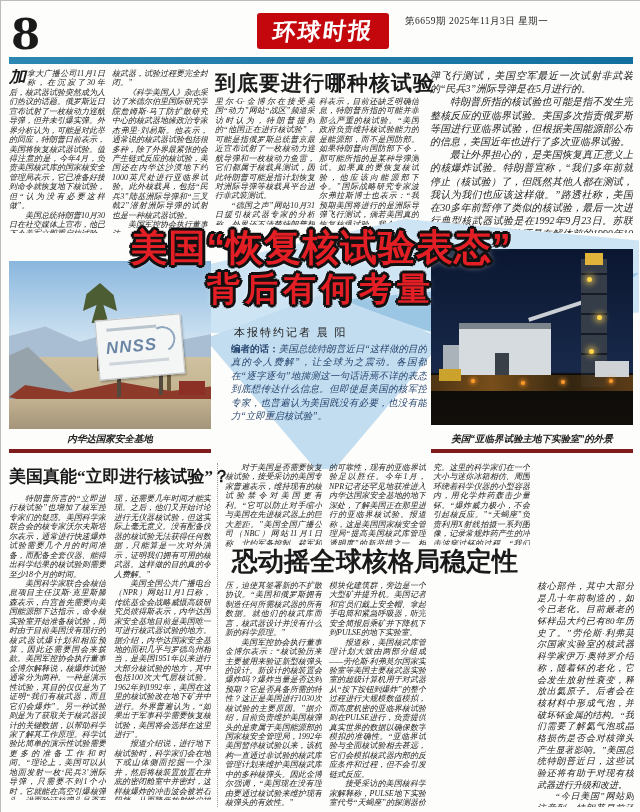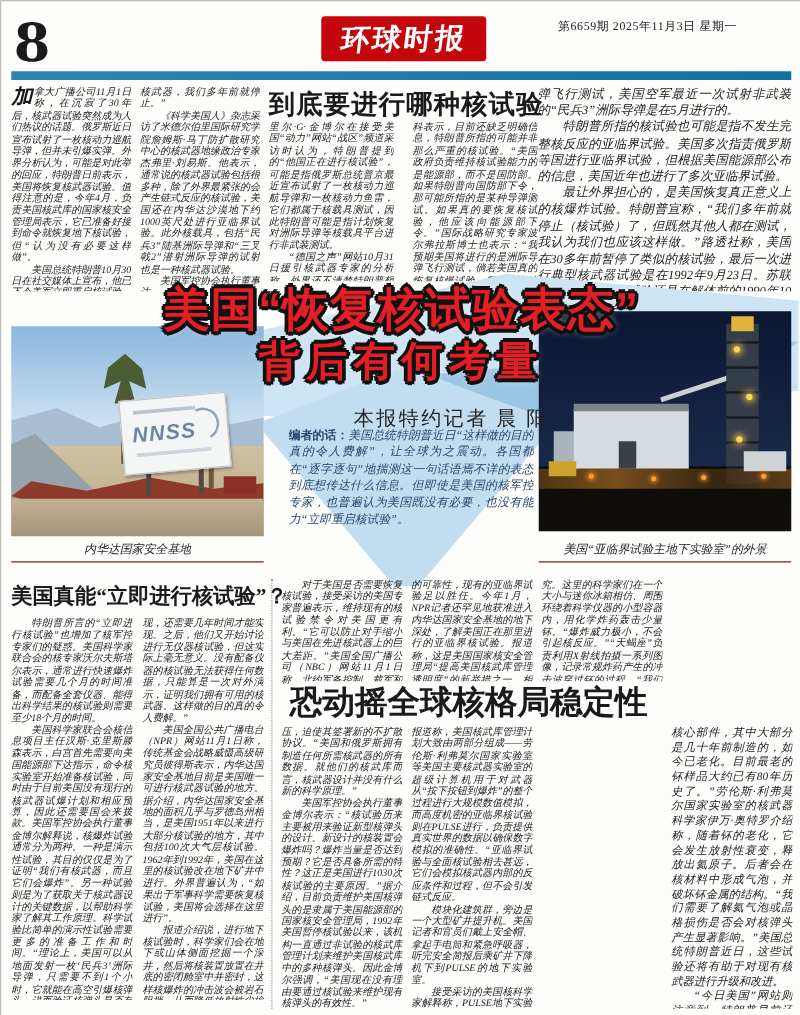--- a/index.html
+++ b/index.html
@@ -11,70 +11,70 @@
   
   .hdr{position:absolute;top:12px;left:0;right:0;height:42px;}
   .hdr-left{position:absolute;left:2px;bottom:2px;display:flex;align-items:flex-end;}
   .pageno{font-size:42px;font-weight:bold;line-height:.85;font-family:"DejaVu Serif",serif;}
   .secname{font-size:21px;font-weight:bold;margin-left:4px;letter-spacing:2px;
            font-family:"Liberation Sans",sans-serif;}
   .masthead{position:absolute;left:248px;top:0;width:132px;height:36px;background:#c3070c;
             display:flex;align-items:center;justify-content:center;border-radius:3px;}
   .masthead span{color:#fff;font-size:23px;font-weight:bold;letter-spacing:2px;
                  transform:skewX(-8deg) rotate(-1deg);font-family:"Liberation Serif",serif;}
-  .hdr-right{position:absolute;right:2px;top:2px;text-align:center;width:226px;}
+  .hdr-right{position:absolute;right:2px;top:2px;text-align:left;width:226px;}
   .issue{font-size:9.5px;color:#222;letter-spacing:.5px;margin-bottom:4px;}
   .staff{font-size:9px;color:#444;}
 
   .tealbar{position:absolute;top:56px;left:0;right:0;height:7px;
            background:linear-gradient(90deg,#2c87b2,#136f9e);}
 
   
   .col{font-size:8px;line-height:1.18;text-align:justify;overflow:hidden;}
   .col p{margin:0;text-indent:2em;font-style:italic;}
   .flush p:first-child{text-indent:0;}
   .dropcap p:first-child::first-letter{font-size:17px;font-weight:bold;float:left;
         line-height:.95;margin:0 1px 0 0;}
   .dropcap p:first-child{text-indent:0;}
 
   
   .top-art{position:absolute;top:68px;left:0;right:0;height:164px;display:flex;gap:7px;}
   .t-c1,.t-c2{width:96px;flex:none;}
   .t-mid{width:208px;flex:none;}
   .t-mid h1{margin:0 0 0 0;font-size:21px;letter-spacing:1px;text-align:center;
             font-weight:bold;white-space:nowrap;}
-  .t-mid-cols{display:flex;gap:15px;height:128px;}
+  .t-mid-cols{display:flex;gap:4px;height:128px;}
   .t-c3,.t-c4{width:100px;flex:none;}
   .t-c5{flex:1;font-size:10px;line-height:1.32;}
 
   
   .feature{position:absolute;top:232px;left:0;right:0;height:230px;}
   .shape{position:absolute;z-index:0;}
   .sh1{left:110px;top:-14px;width:520px;height:120px;background:#cde4f4;
        clip-path:polygon(0 55%,55% 0,100% 18%,100% 78%,40% 100%,6% 92%);}
   .sh2{left:330px;top:40px;width:300px;height:90px;background:#8fbede;
        clip-path:polygon(0 30%,100% 0,60% 100%);opacity:.8;}
   .sh3{left:196px;top:60px;width:240px;height:176px;background:#c3ddf0;
        clip-path:polygon(50% 0,100% 26%,54% 100%,46% 100%,0 26%);}
   .feat-hl{position:absolute;z-index:3;left:0;right:0;text-align:center;
            font-family:"Liberation Sans","DejaVu Sans",sans-serif;font-weight:900;color:#e31e25;
            text-shadow:-2px -2px 0 #111,2px -2px 0 #111,-2px 2px 0 #111,2px 2px 0 #111,
                        0 3px 0 #111,3px 0 0 #111,-3px 0 0 #111,0 -3px 0 #111,0 0 7px #fff;}
   .hl1{top:-10px;font-size:37px;letter-spacing:1px;}
   .hl2{top:34px;font-size:33px;letter-spacing:5px;}
-  .byline{position:absolute;z-index:3;left:240px;width:190px;top:92px;text-align:right;
-          font-size:16px;letter-spacing:2px;color:#222;}
+  .byline{position:absolute;z-index:3;left:225px;width:190px;top:92px;text-align:left;
+          font-size:11px;letter-spacing:2px;color:#222;}
   .ednote{position:absolute;z-index:3;left:222px;width:196px;top:110px;height:118px;
           overflow:hidden;font-size:9.5px;line-height:1.42;font-style:italic;color:#27466f;
           text-align:justify;}
   .ednote b{font-style:normal;font-weight:bold;}
 
   .photo{position:absolute;z-index:2;overflow:hidden;}
-  .caption{position:absolute;z-index:2;font-size:9.5px;font-weight:normal;font-style:italic;
-           color:#222;text-align:center;border-bottom:1px solid #7f1d1d;padding-bottom:3px;}
+  .caption{position:absolute;z-index:2;font-size:9.5px;font-weight:bold;font-style:italic;
+           color:#222;text-align:center;border-bottom:4px solid #7f1d1d;padding-bottom:3px;}
 
   
   .ph-l{left:0;top:28px;width:202px;height:168px;background:linear-gradient(#8ab7de,#d9e9f4 55%,#cfc2a0 56%,#b9a683);}
   .ph-l .mts{position:absolute;left:0;top:58px;width:100%;height:38px;background:#a9bed2;
              clip-path:polygon(0 100%,0 45%,18% 20%,35% 60%,55% 30%,75% 65%,100% 40%,100% 100%);}
   .ph-l .road{position:absolute;left:-8px;top:86px;width:90px;height:60px;background:#97a3ab;
               clip-path:polygon(0 20%,30% 0,100% 100%,0 100%);}
   .ph-l .rocks{position:absolute;left:0px;top:118px;width:202px;height:30px;background:#8e3a2b;
                clip-path:polygon(0 60%,8% 20%,30% 45%,55% 10%,80% 40%,100% 25%,100% 80%,60% 100%,20% 95%);}
   .ph-l .gravel{position:absolute;left:0;top:138px;width:100%;height:30px;background:linear-gradient(#c3b291,#a4947a);}
@@ -149,21 +149,21 @@
       </div>
     </div>
     <div class="tealbar"></div>
 
     <div class="top-art">
       <div class="col t-c1 dropcap">
           <p>加拿大广播公司11月1日称，在沉寂了30年后，核武器试验突然成为人们热议的话题。俄罗斯近日宣布试射了一枚核动力巡航导弹，但并未引爆实弹。外界分析认为，可能是对此举的回应，特朗普日前表示，美国将恢复核武器试验。值得注意的是，今年4月，负责美国核武库的国家核安全管理局表示，它已准备好接到命令就恢复地下核试验，但“认为没有必要这样做”。</p>
           <p>美国总统特朗普10月30日在社交媒体上宣布，他已下令美军立即重启核试验。特朗普宣称自己是“别无选择”才这么做的，“由于他国正在进行核试验，我已指示五角大楼在对等基础上试验我们的</p>
         </div>
       <div class="col t-c2 flush">
-          <p>核武器，我们多年前就停止。”</p>
+          <p>核武器，试验过程要完全封闭。”</p>
           <p>《科学美国人》杂志采访了米德尔伯里国际研究学院詹姆斯·马丁防扩散研究中心的核武器地缘政治专家杰弗里·刘易斯。他表示，通常说的核武器试验包括很多种，除了外界最紧张的会产生链式反应的核试验，美国还在内华达沙漠地下约1000英尺处进行亚临界试验。此外核载具，包括“民兵3”陆基洲际导弹和“三叉戟2”潜射洲际导弹的试射也是一种核武器试验。</p>
           <p>美国军控协会执行董事达</p>
         </div>
       <div class="t-mid">
         <h1>到底要进行哪种核试验</h1>
         <div class="t-mid-cols">
           <div class="col t-c3 flush">
               <p>里尔·G·金博尔在接受美国“动力”网站“战区”频道采访时认为，特朗普提到的“他国正在进行核试验”，可能是指俄罗斯总统普京最近宣布试射了一枚核动力巡航导弹和一枚核动力鱼雷，它们都属于核载具测试，因此特朗普可能是指计划恢复对洲际导弹等核载具平台进行非武装测试。</p>
               <p>“德国之声”网站10月31日援引核武器专家的分析称，外界还不清楚特朗普想要恢复哪种核试验。斯德哥尔摩国际和平研究所高级研究员费德琴</p>
             </div>
@@ -270,22 +270,22 @@
                 <p>压，迫使其签署新的不扩散协议。“美国和俄罗斯拥有制造任何所需核武器的所有数据。就他们的核武库而言，核武器设计并没有什么新的科学原理。”</p>
                 <p>美国军控协会执行董事金博尔表示：“核试验历来主要被用来验证新型核弹头的设计。新设计的核装置会爆炸吗？爆炸当量是否达到预期？它是否具备所需的特性？这正是美国进行1030次核试验的主要原因。”据介绍，目前负责维护美国核弹头的是隶属于美国能源部的国家核安全管理局，1992年美国暂停核试验以来，该机构一直通过非试验的核武库管理计划来维护美国核武库中的多种核弹头。因此金博尔强调，“美国现在没有理由要通过核试验来维护现有核弹头的有效性。”</p>
               </div>
           </div>
           <div class="r-colwrap">
             <div class="col rtop flush">
                 <p>的可靠性，现有的亚临界试验足以胜任。今年1月，NPR记者还罕见地获准进入内华达国家安全基地的地下深处，了解美国正在那里进行的亚临界核试验。报道称，这是美国国家核安全管理局“提高美国核武库管理透明度”的新举措之一。相关工作在一个名为“亚临界试验主地下实验室”（PULSE）的设施中进行。从地面上看，它像是一小片</p>
               </div>
             <div class="rgap"></div>
             <div class="col rbot flush">
+                <p>模块化建筑群，旁边是一个大型矿井提升机。美国记者和官员们戴上安全帽、拿起手电筒和紧急呼吸器，听完安全简报后乘矿井下降机下到PULSE的地下实验室。</p>
                 <p>报道称，美国核武库管理计划大致由两部分组成——劳伦斯·利弗莫尔国家实验室等美国主要核武器实验室的超级计算机用于对武器从“按下按钮到爆炸”的整个过程进行大规模数值模拟，而高度机密的亚临界核试验则在PULSE进行，负责提供真实世界的数据以确保数字模拟的准确性。“亚临界试验与全面核试验相去甚远，它们会模拟核武器内部的反应条件和过程，但不会引发链式反应。</p>
-                <p>模块化建筑群，旁边是一个大型矿井提升机。美国记者和官员们戴上安全帽、拿起手电筒和紧急呼吸器，听完安全简报后乘矿井下降机下到PULSE的地下实验室。</p>
                 <p>接受采访的美国核科学家解释称，PULSE地下实验室代号“天蝎座”的探测器价值20亿美元，它实际是一台巨型X射线仪器，用于研</p>
               </div>
           </div>
           <div class="r-colwrap">
             <div class="col rtop flush">
                 <p>究。这里的科学家们在一个大小与迷你冰箱相仿、周围环绕着科学仪器的小型容器内，用化学炸药轰击少量钚。“爆炸威力极小，不会引起核反应。”“天蝎座”负责利用X射线拍摄一系列图像，记录常规炸药产生的冲击波穿过钚的过程。“我们需要它提供足够能量的X射线，以穿透美国核弹头里的钚材料。钚是美国核武器的</p>
               </div>
             <div class="rgap"></div>
             <div class="col rbot flush"></div>
           </div>

